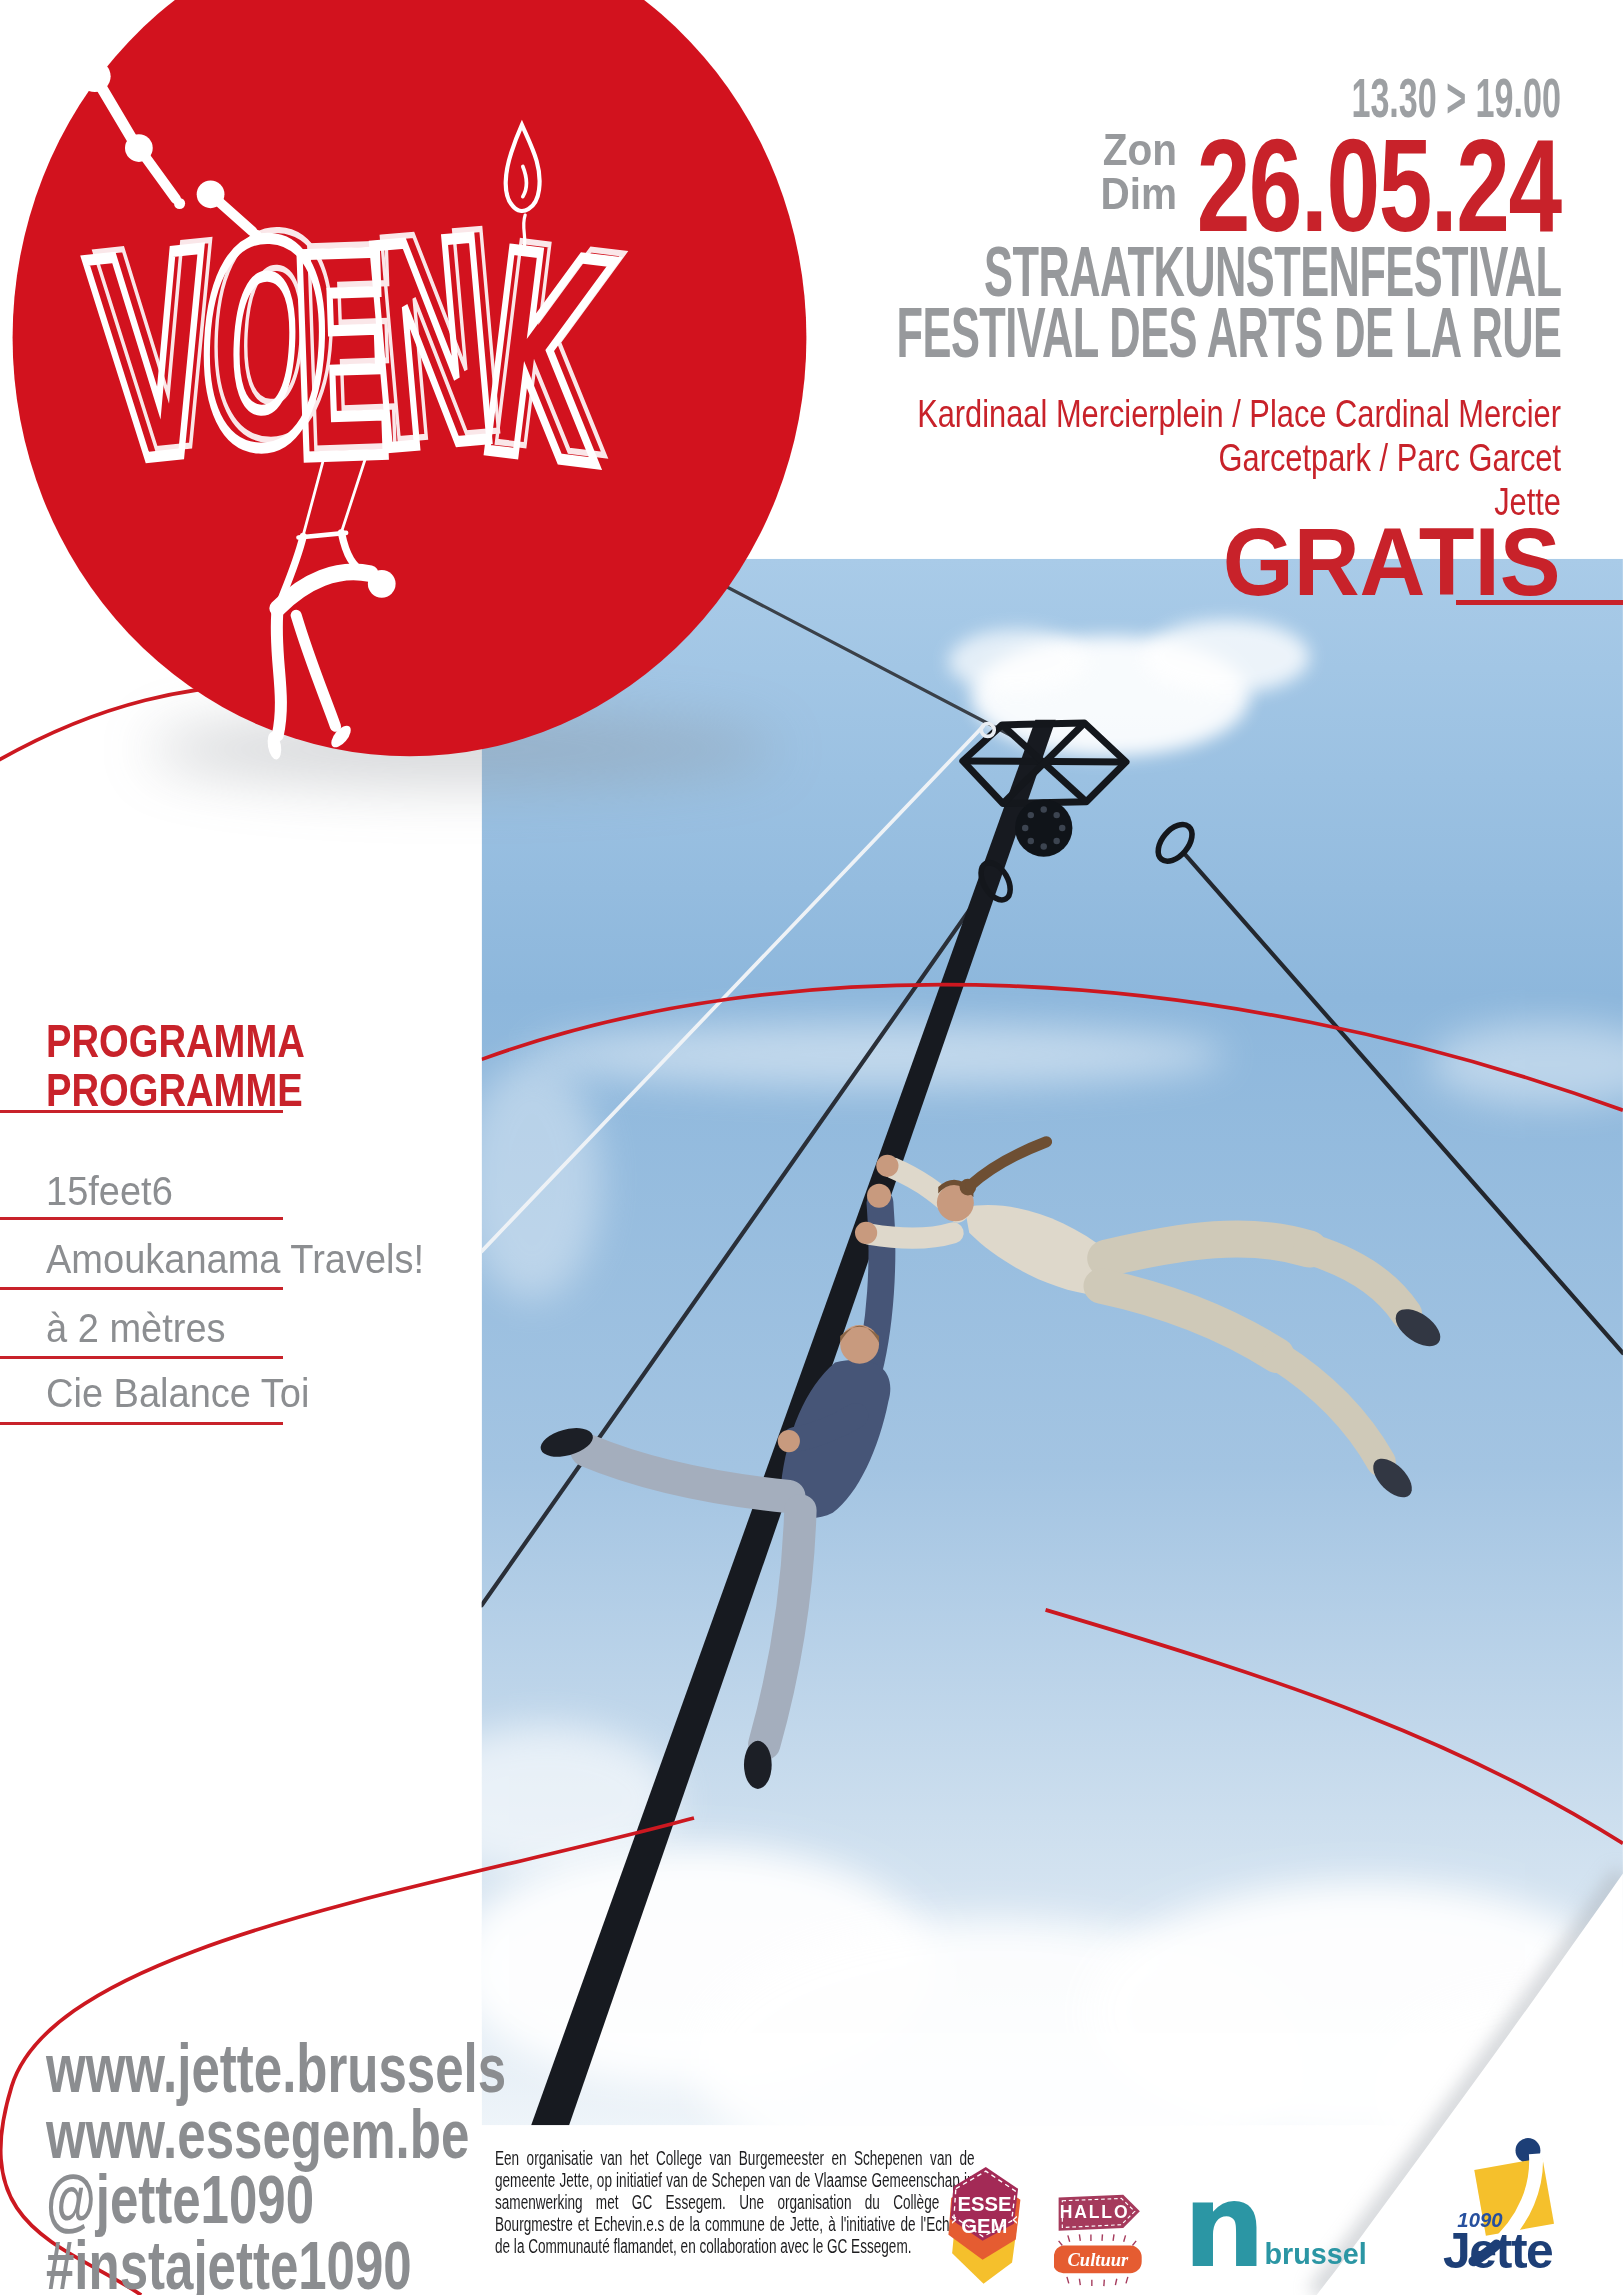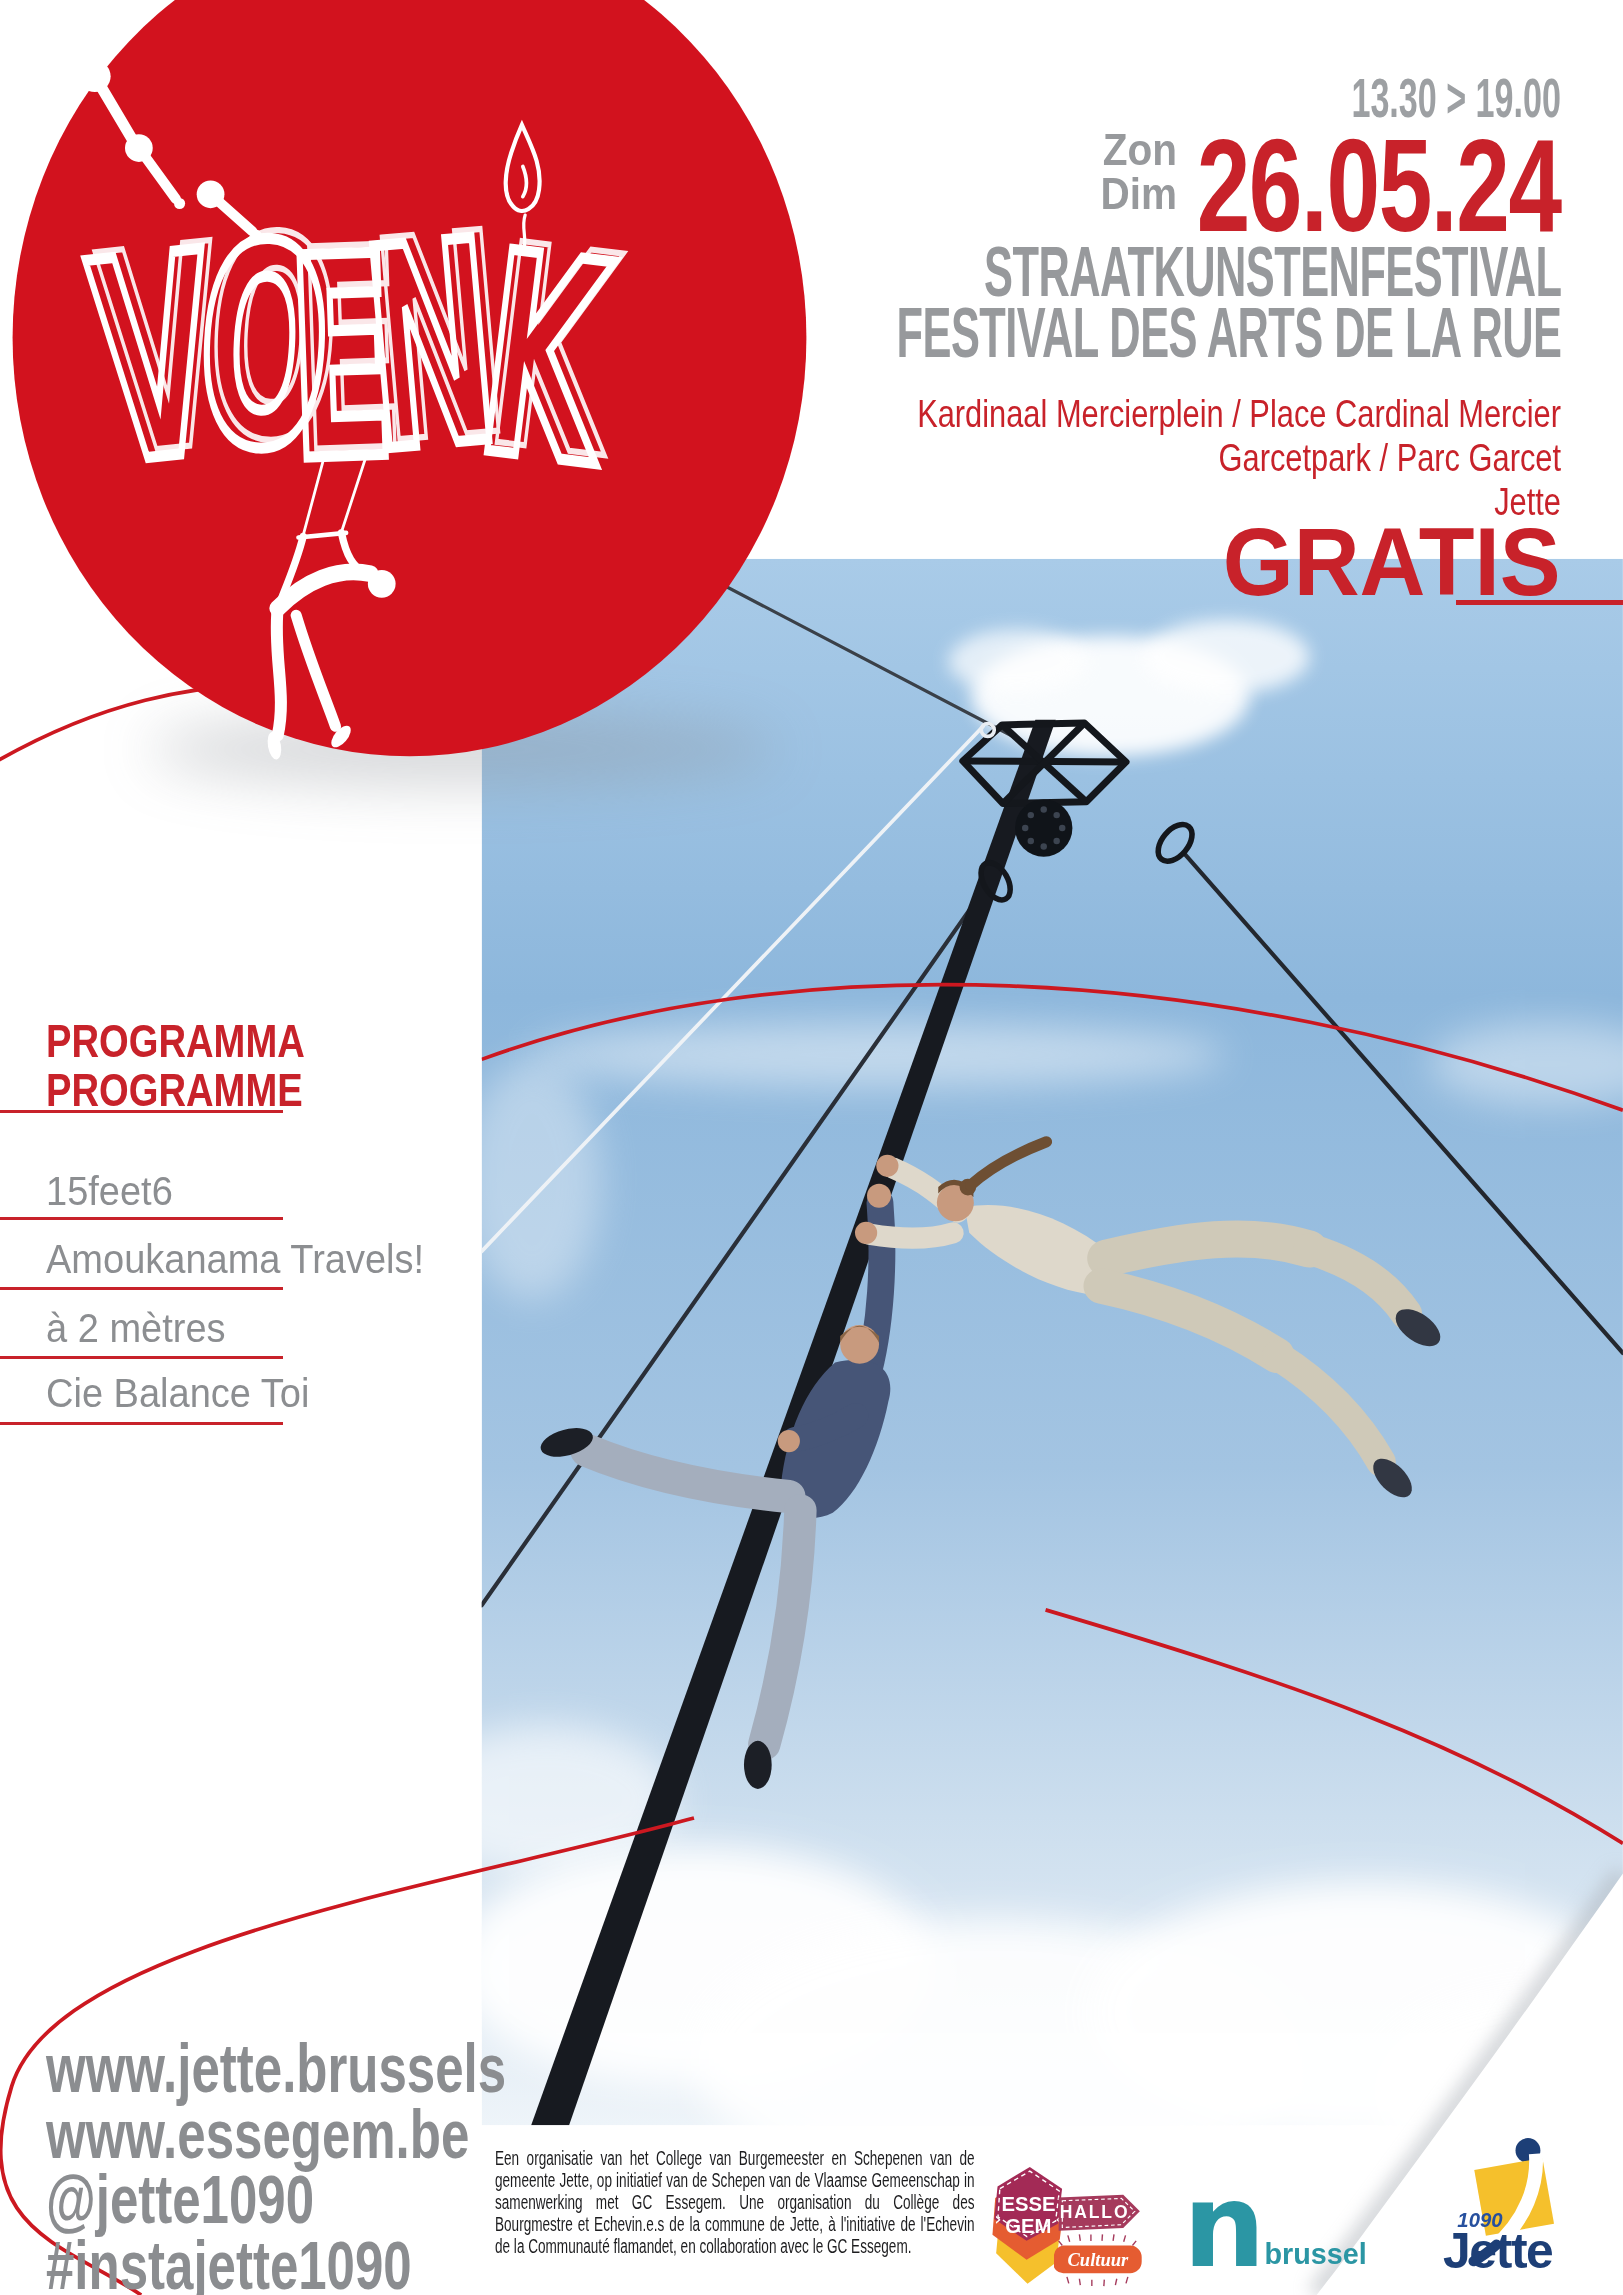--- a/index.html
+++ b/index.html
@@ -228,21 +228,21 @@
 <div class="abs l" style="top:1371px;left:46px;font-size:40px;color:#8c8e91;transform:scaleX(.95);">Cie Balance Toi</div>
 <div class="rule" style="top:1422px;"></div>
 
 <div class="abs l bold" style="top:2029px;left:46px;font-size:68px;color:#8b8d90;transform:scaleX(.75);">www.jette.brussels</div>
 <div class="abs l bold" style="top:2095px;left:46px;font-size:68px;color:#8b8d90;transform:scaleX(.75);">www.essegem.be</div>
 <div class="abs l bold" style="top:2160px;left:46px;font-size:68px;color:#8b8d90;transform:scaleX(.75);">@jette1090</div>
 <div class="abs l bold" style="top:2226px;left:46px;font-size:68px;color:#8b8d90;transform:scaleX(.75);">#instajette1090</div>
 
 <div id="credits">Een organisatie van het College van Burgemeester en Schepenen van de gemeente Jette, op initiatief van de Schepen van de Vlaamse Gemeenschap in samenwerking met GC Essegem. Une organisation du Collège des Bourgmestre et Echevin.e.s de la commune de Jette, à l'initiative de l'Echevin de la Communauté flamandet, en collaboration avec le GC Essegem.</div>
 
-<div class="logo-slot" style="left:986px;top:2160px;">
+<div class="logo-slot" style="left:942px;top:2160px;">
   <svg width="83" height="127" viewBox="0 0 180 275">
     <path d="M92,65 L166,118 L152,222 L90,268 L22,202 L30,118 Z" fill="#f5c02c"></path>
     <path d="M20,82 L95,35 L170,86 L160,172 L88,216 L14,162 Z" fill="#e55c31"></path>
     <path d="M25,57 L95,15 L165,62 L156,138 L88,175 L18,128 Z" fill="#a32a56"></path>
     <path d="M30,62 L95,24 L159,67 L151,132 L89,166 L26,123 Z" fill="none" stroke="#ffffff" stroke-width="3" stroke-dasharray="10 8"></path>
     <text x="92" y="110" text-anchor="middle" font-family="'Liberation Sans',sans-serif" font-weight="bold" font-size="44" fill="#ffffff">ESSE</text>
     <text x="92" y="158" text-anchor="middle" font-family="'Liberation Sans',sans-serif" font-weight="bold" font-size="44" fill="#ffffff">GEM</text>
     <text x="26" y="140" text-anchor="middle" font-size="40" fill="#ffffff" font-family="'DejaVu Sans',sans-serif">›</text>
     <text x="158" y="140" text-anchor="middle" font-size="40" fill="#ffffff" font-family="'DejaVu Sans',sans-serif">‹</text>
   </svg>

